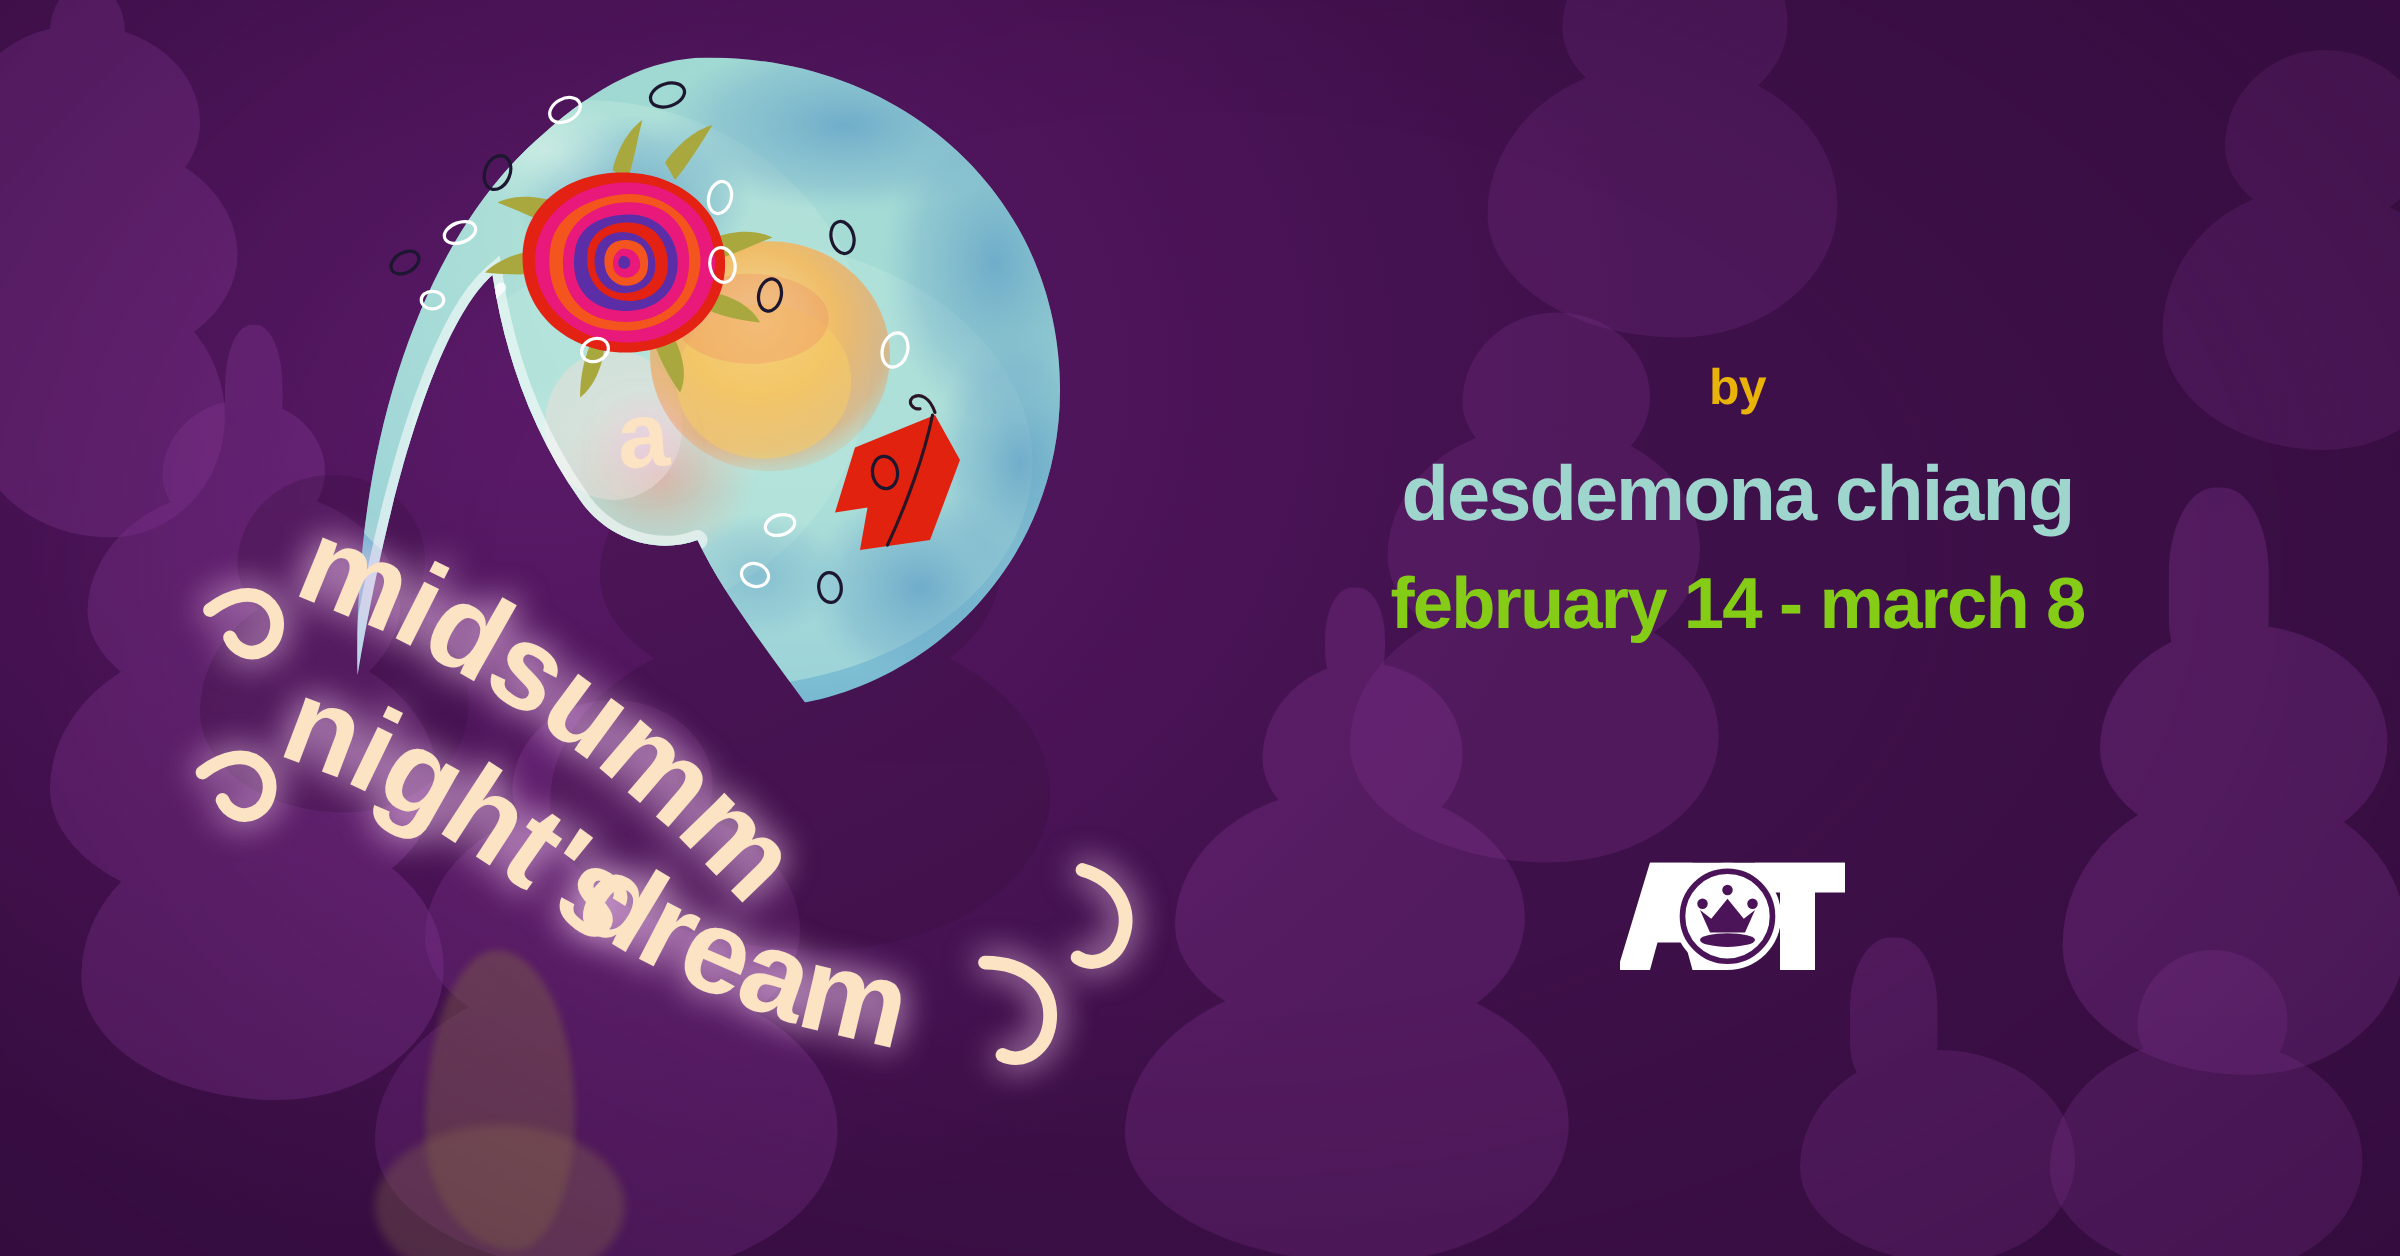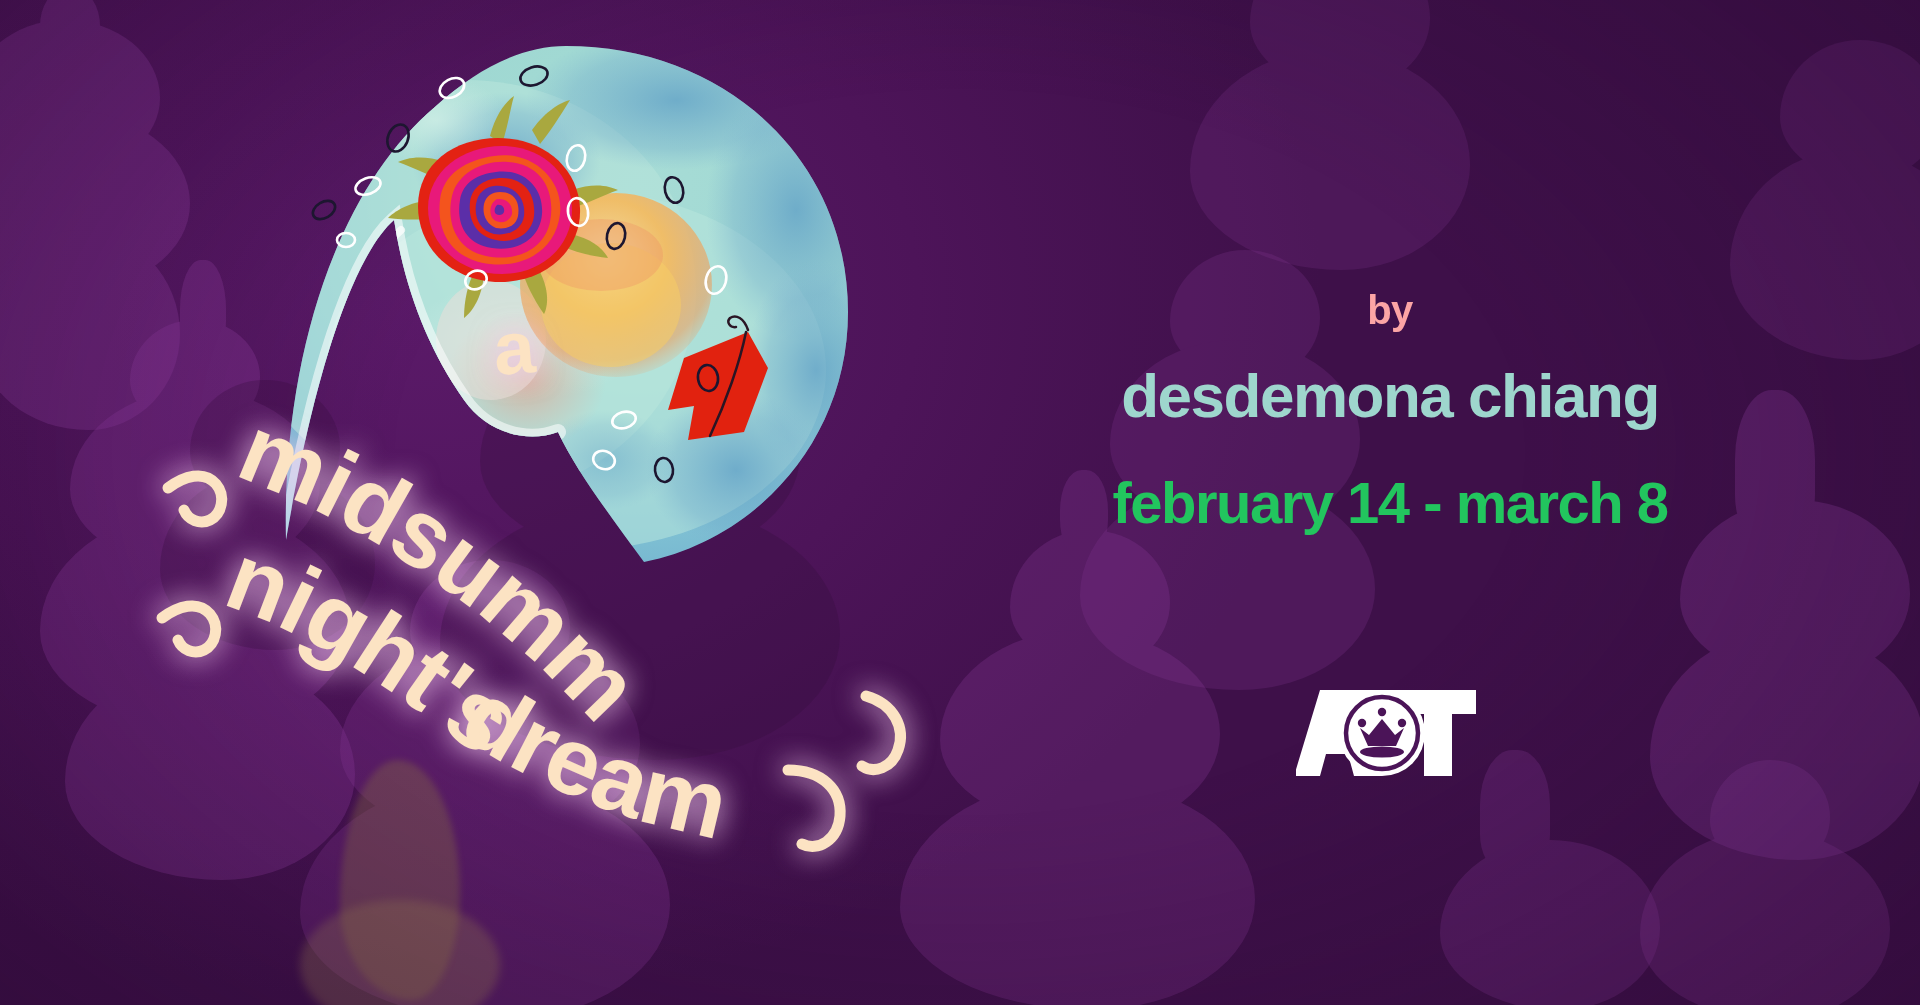--- a/index.html
+++ b/index.html
@@ -83,41 +83,41 @@
 
   
   .credits {
     position: absolute;
     left: 1060px;
     top: 290px;
     width: 660px;
     text-align: center;
   }
   .cred-small {
-    color: #fca5a5;
+    color: #eab308;
     font-size: 40px;
     font-weight: bold;
     line-height: 1.0;
     letter-spacing: -0.5px;
   }
   .cred-big {
     color: #9ed6cd;
     font-size: 62px;
     font-weight: bold;
     line-height: 1.02;
     letter-spacing: -1.5px;
     white-space: nowrap;
   }
   .cred-gap { height: 34px; }
   .dates {
-    color: #22c55e;
+    color: #84cc16;
     font-size: 58px;
     font-weight: bold;
     letter-spacing: -1.5px;
-    margin-top: 42px;
+    margin-top: 22px;
     white-space: nowrap;
   }
 
   
   .logo {
     position: absolute;
     left: 1296px;
     top: 690px;
     width: 180px;
     height: 86px;

